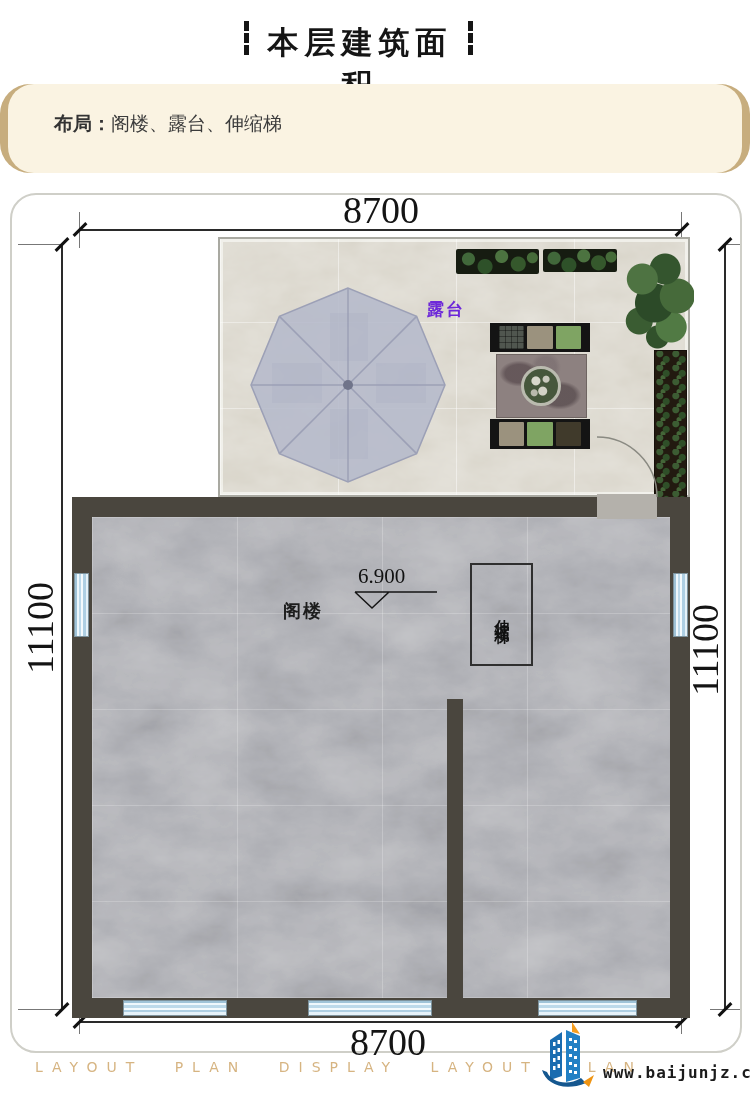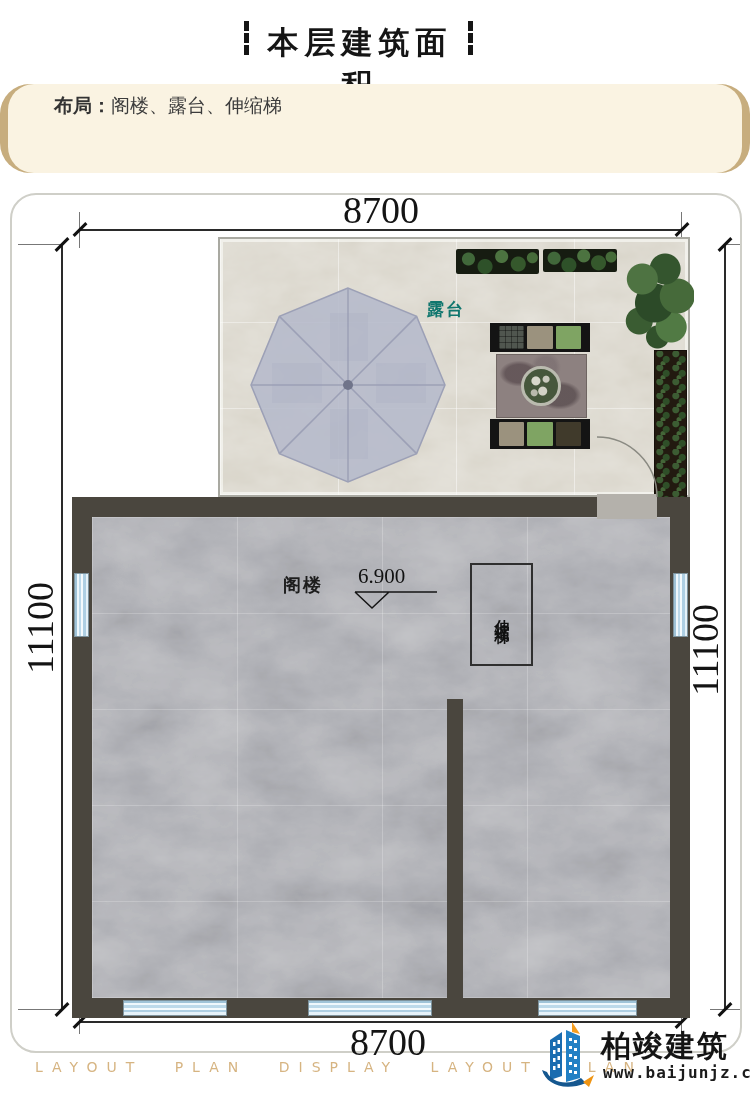--- a/index.html
+++ b/index.html
@@ -5,41 +5,41 @@
   html,body{margin:0;padding:0;background:#ffffff;}
   body{font-family:"DejaVu Sans","Liberation Sans",sans-serif;}
   #stage{position:relative;width:750px;height:1093px;background:#ffffff;overflow:hidden;}
   .abs{position:absolute;}
   
   .title{font-size:31px;font-weight:bold;color:#151515;letter-spacing:6px;text-align:center;}
   .tdash{width:0;height:34px;border-left:5px dashed #151515;}
   
   .info-outer{left:0;top:84px;width:750px;height:89px;background:#c7ad7e;border-radius:30px;}
   .info-inner{left:8px;top:84px;width:734px;height:89px;background:#faf3e2;border-radius:26px;}
-  .info-line1{left:54px;top:93px;font-size:19px;color:#3c3c3c;}
+  .info-line1{left:54px;top:111px;font-size:19px;color:#3c3c3c;}
   .info-line1 b{font-weight:bold;color:#333;}
   .info-line2{left:52px;top:135px;font-size:21px;font-weight:bold;color:#d99b1e;}
   .info-line2 .dia{font-size:17px;margin-right:8px;}
   .info-line2 sup{font-size:12px;}
   
   .plan-frame{left:10px;top:193px;width:728px;height:856px;border:2px solid #cfcfc8;border-radius:26px;background:#fff;}
   
   .dimtxt{font-family:"Liberation Serif","DejaVu Serif",serif;color:#141414;font-size:38px;text-align:center;}
   .vtext{transform:rotate(-90deg);}
   .dimline{background:#2a2a2a;}
   .tick{width:18px;height:3px;background:#111;transform:rotate(-45deg);}
   .ext{background:#777;}
   
   .terrace{left:218px;top:237px;width:472px;height:260px;border:2px solid #a9a9a1;background:#d8d4c9;box-sizing:border-box;box-shadow:inset 0 0 0 3px #edece5;}
   .t-grid{inset:0;background:
      repeating-linear-gradient(90deg, rgba(255,255,255,.45) 0 1px, transparent 1px 118px),
      repeating-linear-gradient(0deg, rgba(255,255,255,.4) 0 1px, transparent 1px 86px);}
   .noise{position:absolute;inset:0;mix-blend-mode:soft-light;opacity:.8;pointer-events:none;}
   .noise2{position:absolute;inset:0;mix-blend-mode:screen;opacity:.12;pointer-events:none;}
-  .t-label{font-size:17px;font-weight:bold;color:#0f766e;letter-spacing:2px;}
+  .t-label{font-size:17px;font-weight:bold;color:#6d28d9;letter-spacing:2px;}
   .planter{background:#161c11;border-radius:2px;background-image:
      radial-gradient(circle at 15% 40%, #41683a 0 6px, transparent 7px),
      radial-gradient(circle at 35% 70%, #2e5129 0 7px, transparent 8px),
      radial-gradient(circle at 55% 30%, #4c7340 0 6px, transparent 7px),
      radial-gradient(circle at 75% 60%, #35582c 0 7px, transparent 8px),
      radial-gradient(circle at 92% 35%, #456b39 0 5px, transparent 6px);}
   .tree{background-image:
      radial-gradient(circle at 32% 28%, #4e7342 0 15px, transparent 16px),
      radial-gradient(circle at 62% 18%, #34552e 0 15px, transparent 16px),
      radial-gradient(circle at 78% 45%, #466a3a 0 17px, transparent 18px),
@@ -69,21 +69,21 @@
      radial-gradient(circle at 30% 70%, #b9b9ad 0 3px, transparent 4px);}
   
   .wall{background:#4a463e;}
   .floor{left:92px;top:517px;width:578px;height:481px;background:#9c9da3;overflow:hidden;}
   .f-grid{inset:0;background:
      repeating-linear-gradient(90deg, rgba(255,255,255,.22) 0 1px, transparent 1px 145px),
      repeating-linear-gradient(0deg, rgba(255,255,255,.2) 0 1px, transparent 1px 96px);}
   .win{border:1px solid #7e939d;box-sizing:border-box;}
   .win-h{background:linear-gradient(180deg,#9fc3d8 0 14%,#eef7fc 14% 32%,#bcd9ea 32% 48%,#f4fafd 48% 64%,#aecfe3 64% 82%,#e6f2f9 82% 100%);}
   .win-v{background:linear-gradient(90deg,#9fc3d8 0 14%,#eef7fc 14% 32%,#bcd9ea 32% 48%,#f4fafd 48% 64%,#aecfe3 64% 82%,#e6f2f9 82% 100%);}
-  .room-label{font-size:18px;font-weight:bold;color:#1d1d1d;letter-spacing:2px;}
+  .room-label{font-size:18px;font-weight:bold;color:#1d1d1d;letter-spacing:2px;margin-top:26px;}
   .elev-txt{font-family:"Liberation Serif","DejaVu Serif",serif;font-size:21px;color:#111;}
   .ladder-box{left:470px;top:563px;width:63px;height:103px;border:2px solid #2f2f2f;box-sizing:border-box;display:flex;align-items:center;justify-content:center;}
   .ladder-txt{writing-mode:vertical-rl;font-size:15px;font-weight:bold;color:#111;letter-spacing:5px;}
   .threshold{left:597px;top:494px;width:60px;height:25px;background:#b4b1ab;}
   
   .watermark{left:35px;top:1059px;width:600px;overflow:hidden;white-space:nowrap;font-size:14px;letter-spacing:9px;word-spacing:18px;color:#cfa76c;opacity:.85;}
   .brand-name{left:601px;top:1026px;font-size:30px;font-weight:bold;color:#141414;letter-spacing:2px;}
   .brand-url{left:603px;top:1063px;font-size:16px;font-weight:bold;color:#1b1b1b;letter-spacing:1px;font-family:"DejaVu Sans Mono","Liberation Mono",monospace;}
   svg{display:block;}
 </style>
@@ -257,16 +257,15 @@
       <rect x="31" y="34" width="3" height="3"></rect>
         <rect x="36" y="36" width="3" height="3"></rect>
       <rect x="31" y="42" width="3" height="3"></rect>
         <rect x="36" y="44" width="3" height="3"></rect>
       <rect x="31" y="50" width="3" height="3"></rect>
         <rect x="36" y="51" width="3" height="3"></rect>
     </g>
     <path d="M4 50 C8 64 26 72 48 63 L43 58 C30 66 14 63 9 52 Z" fill="#15578f"></path>
     <polygon points="45,62 56,55 51,67" fill="#ef9413"></polygon>
   </svg>
-  <div class="abs brand-name">柏竣建筑</div>
   <div class="abs brand-url">www.baijunjz.com</div>
 
 </div>
 
 </body></html>

